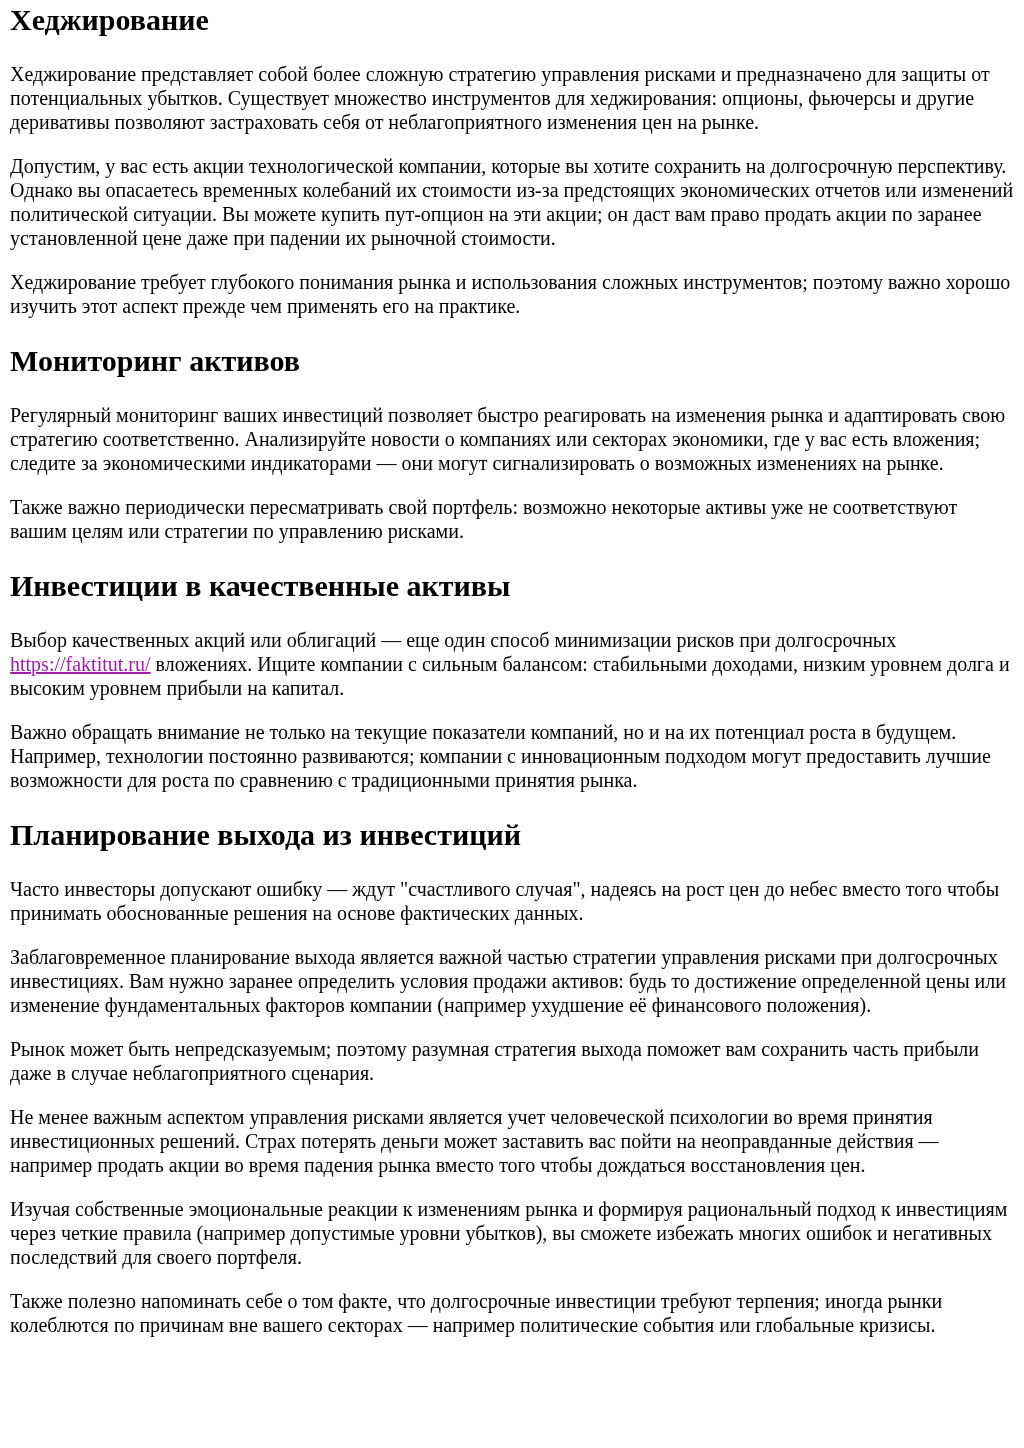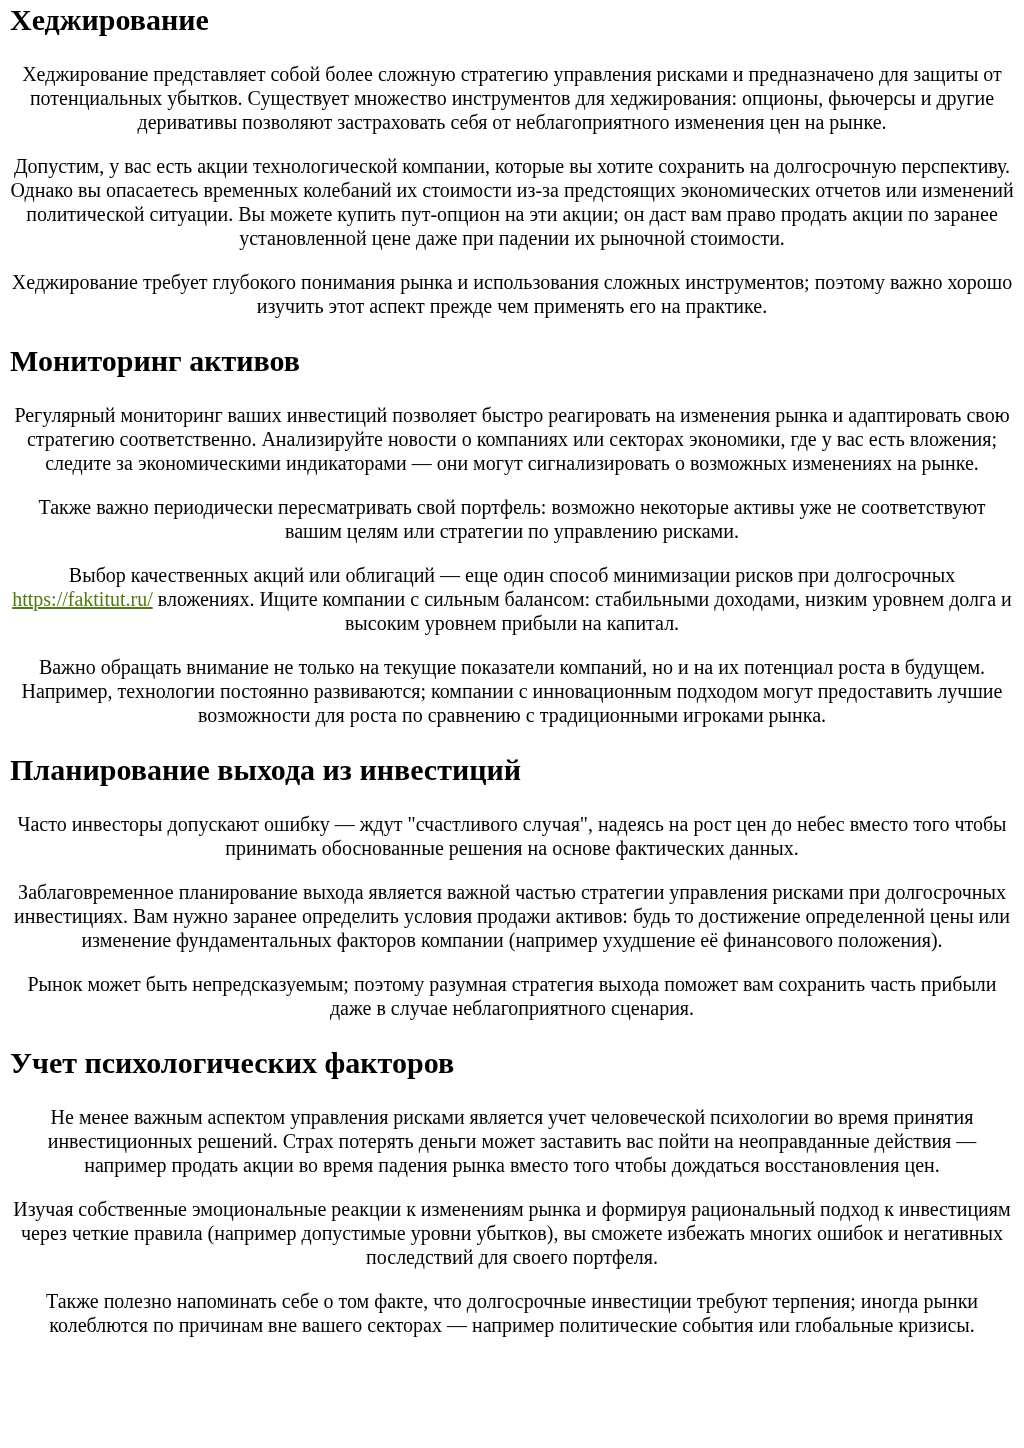--- a/index.html
+++ b/index.html
@@ -25,48 +25,47 @@
     line-height: 35px;
     font-weight: bold;
     margin: 25px 0;
     letter-spacing: 0;
   }
   .doc h2.section-heading:first-child {
     margin-top: 2px;
   }
   .doc p.para {
     margin: 20px 0;
-    text-align: center;
   }
   a.ext-link {
-    color: #4d7c0f;
+    color: #a21caf;
     text-decoration: underline;
     cursor: pointer;
   }
 </style>
 </head>
 <body>
 
 <div class="doc">
 
   <h2 class="section-heading">Хеджирование</h2>
   <p class="para">Хеджирование представляет собой более сложную стратегию управления рисками и предназначено для защиты от потенциальных убытков. Существует множество инструментов для хеджирования: опционы, фьючерсы и другие деривативы позволяют застраховать себя от неблагоприятного изменения цен на рынке.</p>
   <p class="para">Допустим, у вас есть акции технологической компании, которые вы хотите сохранить на долгосрочную перспективу. Однако вы опасаетесь временных колебаний их стоимости из-за предстоящих экономических отчетов или изменений политической ситуации. Вы можете купить пут-опцион на эти акции; он даст вам право продать акции по заранее установленной цене даже при падении их рыночной стоимости.</p>
   <p class="para">Хеджирование требует глубокого понимания рынка и использования сложных инструментов; поэтому важно хорошо изучить этот аспект прежде чем применять его на практике.</p>
 
   <h2 class="section-heading">Мониторинг активов</h2>
   <p class="para">Регулярный мониторинг ваших инвестиций позволяет быстро реагировать на изменения рынка и адаптировать свою стратегию соответственно. Анализируйте новости о компаниях или секторах экономики, где у вас есть вложения; следите за экономическими индикаторами — они могут сигнализировать о возможных изменениях на рынке.</p>
   <p class="para">Также важно периодически пересматривать свой портфель: возможно некоторые активы уже не соответствуют вашим целям или стратегии по управлению рисками.</p>
 
+  <h2 class="section-heading">Инвестиции в качественные активы</h2>
   <p class="para"><span>Выбор качественных акций или облигаций — еще один способ минимизации рисков при долгосрочных </span><a class="ext-link" href="#">https://faktitut.ru/</a><span> вложениях. Ищите компании с сильным балансом: стабильными доходами, низким уровнем долга и высоким уровнем прибыли на капитал.</span></p>
-  <p class="para">Важно обращать внимание не только на текущие показатели компаний, но и на их потенциал роста в будущем. Например, технологии постоянно развиваются; компании с инновационным подходом могут предоставить лучшие возможности для роста по сравнению с традиционными игроками рынка.</p>
+  <p class="para">Важно обращать внимание не только на текущие показатели компаний, но и на их потенциал роста в будущем. Например, технологии постоянно развиваются; компании с инновационным подходом могут предоставить лучшие возможности для роста по сравнению с традиционными принятия рынка.</p>
 
   <h2 class="section-heading">Планирование выхода из инвестиций</h2>
   <p class="para">Часто инвесторы допускают ошибку — ждут "счастливого случая", надеясь на рост цен до небес вместо того чтобы принимать обоснованные решения на основе фактических данных.</p>
   <p class="para">Заблаговременное планирование выхода является важной частью стратегии управления рисками при долгосрочных инвестициях. Вам нужно заранее определить условия продажи активов: будь то достижение определенной цены или изменение фундаментальных факторов компании (например ухудшение её финансового положения).</p>
   <p class="para">Рынок может быть непредсказуемым; поэтому разумная стратегия выхода поможет вам сохранить часть прибыли даже в случае неблагоприятного сценария.</p>
 
-  <h2 class="section-heading">Учет психологических факторов</h2>
   <p class="para">Не менее важным аспектом управления рисками является учет человеческой психологии во время принятия инвестиционных решений. Страх потерять деньги может заставить вас пойти на неоправданные действия — например продать акции во время падения рынка вместо того чтобы дождаться восстановления цен.</p>
   <p class="para">Изучая собственные эмоциональные реакции к изменениям рынка и формируя рациональный подход к инвестициям через четкие правила (например допустимые уровни убытков), вы сможете избежать многих ошибок и негативных последствий для своего портфеля.</p>
   <p class="para">Также полезно напоминать себе о том факте, что долгосрочные инвестиции требуют терпения; иногда рынки колеблются по причинам вне вашего секторах — например политические события или глобальные кризисы.</p>
 
 </div>
 
 </body></html>

